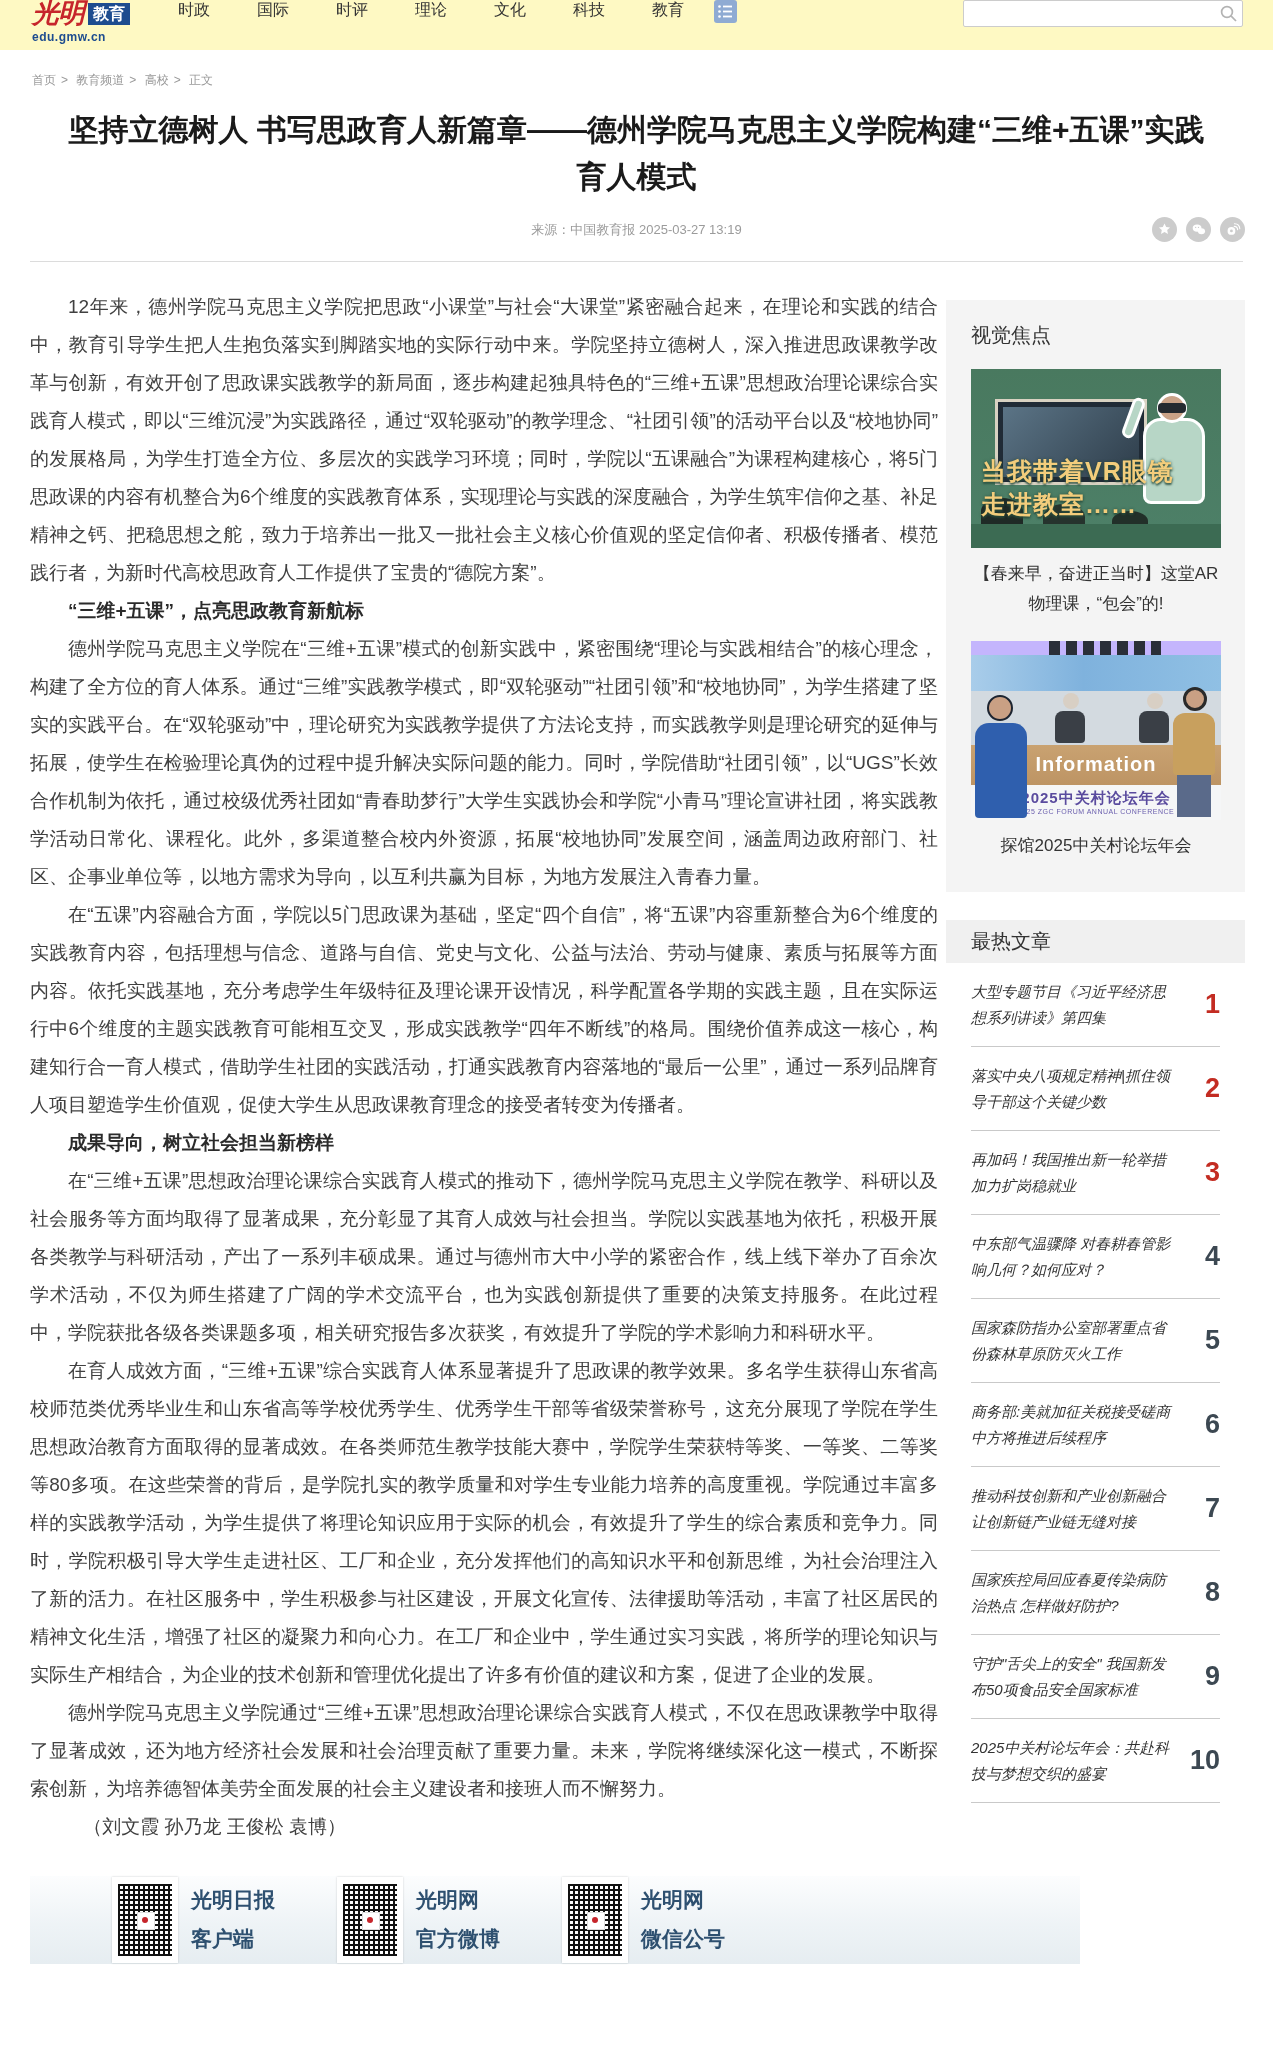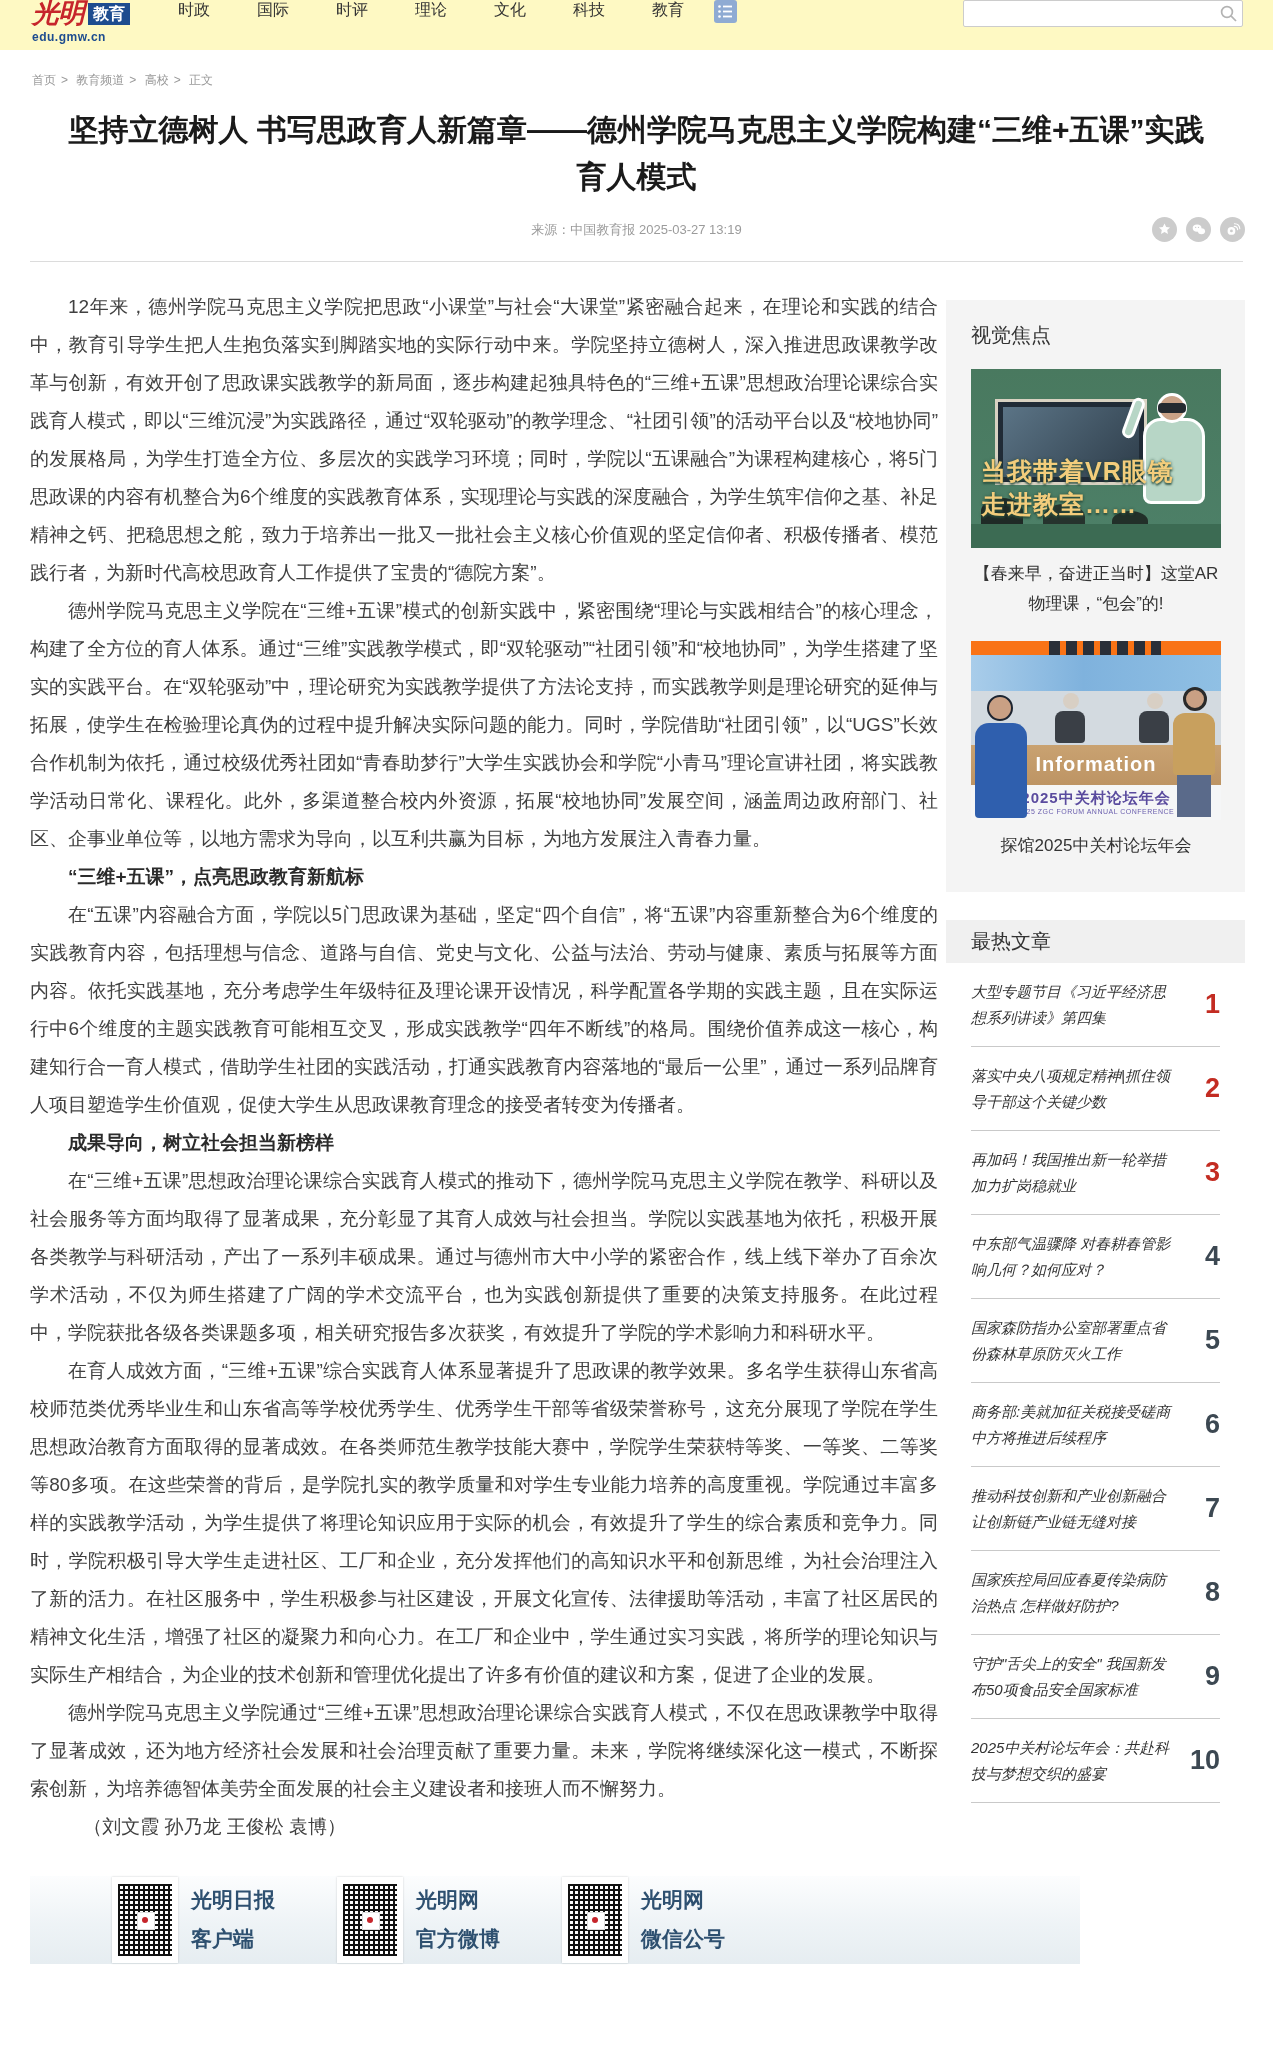--- a/index.html
+++ b/index.html
@@ -72,21 +72,21 @@
              border-radius: 18px 18px 8px 8px; margin: -5px 0 0 16px; }
   .vr-students { position: absolute; bottom: 24px; left: 10px; width: 42px; height: 26px;
                  background: #1f2a26; border-radius: 50% 50% 0 0;
                  box-shadow: 62px 6px 0 #26332d, 128px 10px 0 -3px #223029; }
   .vr-strip { position: absolute; bottom: 0; left: 0; right: 0; height: 24px; background: #3c6b53; }
   .vr-text { position: absolute; left: 10px; bottom: 28px; font-size: 25px; font-weight: 800;
              color: #f3cd7c; line-height: 1.3; letter-spacing: 1px;
              text-shadow: 0 0 3px rgba(40,76,60,.95), 0 2px 2px rgba(40,76,60,.8); }
 
   
-  .img-forum { background: #f97316; }
+  .img-forum { background: #c4b5fd; }
   .forum-screens { position: absolute; top: 0; left: 78px; width: 112px; height: 20px;
                    background: repeating-linear-gradient(90deg, #2a2f38 0 11px, transparent 11px 17px); }
   .forum-banner { position: absolute; top: 14px; left: 0; right: 0; height: 36px;
                   background: linear-gradient(90deg, #a9cdea, #7fb2dd 45%, #90c0e4); }
   .forum-mid { position: absolute; top: 50px; left: 0; right: 0; height: 56px; background: #d3dae0; }
   .robot { position: absolute; width: 32px; height: 50px; }
   .robot-head { width: 16px; height: 16px; border-radius: 50%; background: #d8cfc4; margin-left: 8px; }
   .robot-body { width: 30px; height: 32px; background: #3a3f46; border-radius: 8px 8px 4px 4px; margin-top: 2px; }
   .forum-desk { position: absolute; top: 104px; left: 0; right: 0; height: 40px;
                 background: linear-gradient(180deg, #c9a271, #bd9464);
@@ -218,22 +218,22 @@
   </div>
 </div>
 
 <div class="rule"></div>
 
 <div class="content">
 
   <div class="main">
 
   <p class="article-p para">12年来，德州学院马克思主义学院把思政“小课堂”与社会“大课堂”紧密融合起来，在理论和实践的结合中，教育引导学生把人生抱负落实到脚踏实地的实际行动中来。学院坚持立德树人，深入推进思政课教学改革与创新，有效开创了思政课实践教学的新局面，逐步构建起独具特色的“三维+五课”思想政治理论课综合实践育人模式，即以“三维沉浸”为实践路径，通过“双轮驱动”的教学理念、“社团引领”的活动平台以及“校地协同”的发展格局，为学生打造全方位、多层次的实践学习环境；同时，学院以“五课融合”为课程构建核心，将5门思政课的内容有机整合为6个维度的实践教育体系，实现理论与实践的深度融合，为学生筑牢信仰之基、补足精神之钙、把稳思想之舵，致力于培养出一批又一批社会主义核心价值观的坚定信仰者、积极传播者、模范践行者，为新时代高校思政育人工作提供了宝贵的“德院方案”。</p>
+      <p class="article-p subhead">“三维+五课”，点亮思政教育新航标</p>
       <p class="article-p para">德州学院马克思主义学院在“三维+五课”模式的创新实践中，紧密围绕“理论与实践相结合”的核心理念，构建了全方位的育人体系。通过“三维”实践教学模式，即“双轮驱动”“社团引领”和“校地协同”，为学生搭建了坚实的实践平台。在“双轮驱动”中，理论研究为实践教学提供了方法论支持，而实践教学则是理论研究的延伸与拓展，使学生在检验理论真伪的过程中提升解决实际问题的能力。同时，学院借助“社团引领”，以“UGS”长效合作机制为依托，通过校级优秀社团如“青春助梦行”大学生实践协会和学院“小青马”理论宣讲社团，将实践教学活动日常化、课程化。此外，多渠道整合校内外资源，拓展“校地协同”发展空间，涵盖周边政府部门、社区、企事业单位等，以地方需求为导向，以互利共赢为目标，为地方发展注入青春力量。</p>
-      <p class="article-p subhead">“三维+五课”，点亮思政教育新航标</p>
       <p class="article-p para">在“五课”内容融合方面，学院以5门思政课为基础，坚定“四个自信”，将“五课”内容重新整合为6个维度的实践教育内容，包括理想与信念、道路与自信、党史与文化、公益与法治、劳动与健康、素质与拓展等方面内容。依托实践基地，充分考虑学生年级特征及理论课开设情况，科学配置各学期的实践主题，且在实际运行中6个维度的主题实践教育可能相互交叉，形成实践教学“四年不断线”的格局。围绕价值养成这一核心，构建知行合一育人模式，借助学生社团的实践活动，打通实践教育内容落地的“最后一公里”，通过一系列品牌育人项目塑造学生价值观，促使大学生从思政课教育理念的接受者转变为传播者。</p>
       <p class="article-p subhead">成果导向，树立社会担当新榜样</p>
       <p class="article-p para">在“三维+五课”思想政治理论课综合实践育人模式的推动下，德州学院马克思主义学院在教学、科研以及社会服务等方面均取得了显著成果，充分彰显了其育人成效与社会担当。学院以实践基地为依托，积极开展各类教学与科研活动，产出了一系列丰硕成果。通过与德州市大中小学的紧密合作，线上线下举办了百余次学术活动，不仅为师生搭建了广阔的学术交流平台，也为实践创新提供了重要的决策支持服务。在此过程中，学院获批各级各类课题多项，相关研究报告多次获奖，有效提升了学院的学术影响力和科研水平。</p>
       <p class="article-p para">在育人成效方面，“三维+五课”综合实践育人体系显著提升了思政课的教学效果。多名学生获得山东省高校师范类优秀毕业生和山东省高等学校优秀学生、优秀学生干部等省级荣誉称号，这充分展现了学院在学生思想政治教育方面取得的显著成效。在各类师范生教学技能大赛中，学院学生荣获特等奖、一等奖、二等奖等80多项。在这些荣誉的背后，是学院扎实的教学质量和对学生专业能力培养的高度重视。学院通过丰富多样的实践教学活动，为学生提供了将理论知识应用于实际的机会，有效提升了学生的综合素质和竞争力。同时，学院积极引导大学生走进社区、工厂和企业，充分发挥他们的高知识水平和创新思维，为社会治理注入了新的活力。在社区服务中，学生积极参与社区建设，开展文化宣传、法律援助等活动，丰富了社区居民的精神文化生活，增强了社区的凝聚力和向心力。在工厂和企业中，学生通过实习实践，将所学的理论知识与实际生产相结合，为企业的技术创新和管理优化提出了许多有价值的建议和方案，促进了企业的发展。</p>
       <p class="article-p para">德州学院马克思主义学院通过“三维+五课”思想政治理论课综合实践育人模式，不仅在思政课教学中取得了显著成效，还为地方经济社会发展和社会治理贡献了重要力量。未来，学院将继续深化这一模式，不断探索创新，为培养德智体美劳全面发展的社会主义建设者和接班人而不懈努力。</p>
       <p class="article-p byline">（刘文霞 孙乃龙 王俊松 袁博）</p>
     </div>
 
   <aside class="sidebar">
 

